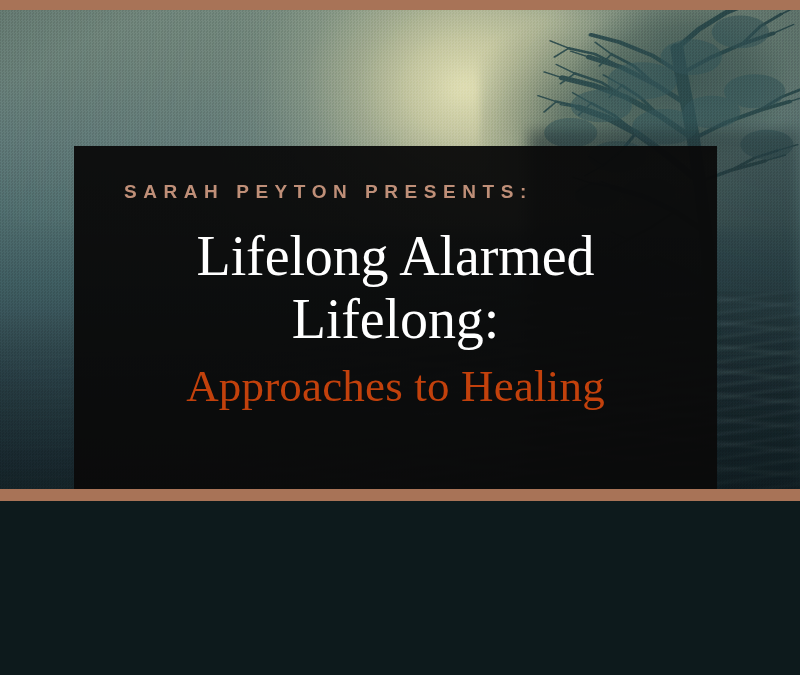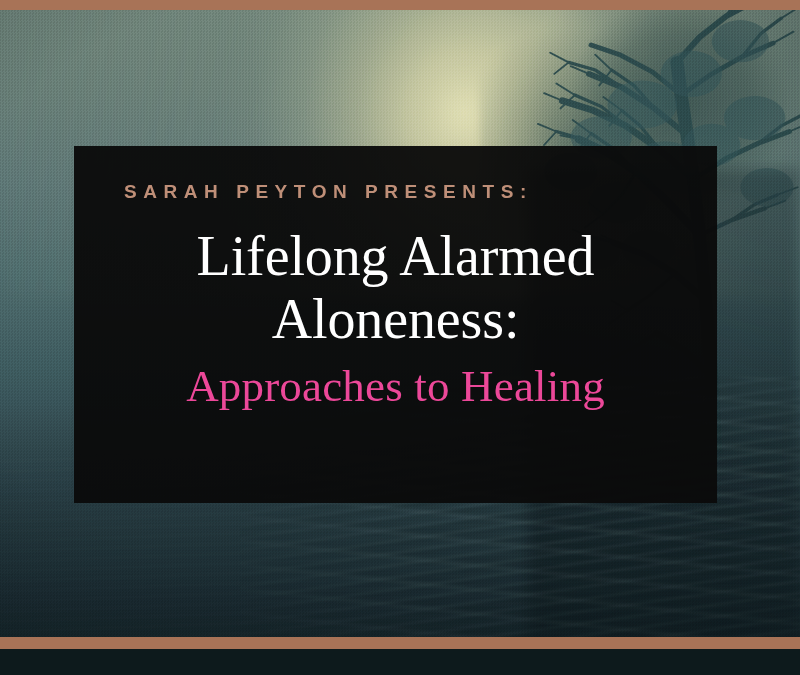--- a/index.html
+++ b/index.html
@@ -6,21 +6,21 @@
   * { margin:0; padding:0; box-sizing:border-box; }
   html, body {
     width:800px; height:675px;
     background:#0d1a1c;
     font-family:"Liberation Sans", sans-serif;
     overflow:hidden;
   }
 
   .poster {
     position:relative;
-    width:800px; height:649px;
+    width:800px; height:501px;
     overflow:hidden;
     background:#5f6f66;
   }
 
   
   .photo {
     position:absolute; inset:0;
     overflow:hidden;
   }
 
@@ -214,21 +214,21 @@
     font-size:56px;
     font-weight:400;
     line-height:1.12;
     letter-spacing:-0.002em;
   }
   .headline .hl-line { display:block; }
 
   .subhead {
     margin-top:11px;
     text-align:center;
-    color:#ec4899;
+    color:#c2410c;
     font-family:"Liberation Serif", serif;
     font-size:45px;
     font-weight:400;
     line-height:1.15;
     letter-spacing:0.004em;
   }
 </style>
 </head>
 <body>
 
@@ -339,20 +339,20 @@
 
   <div class="bar bar-top"></div>
   <div class="bar bar-bottom"></div>
 
   <div class="panel">
 
     <div class="eyebrow">SARAH PEYTON PRESENTS:</div>
 
     <div class="headline">
       <span class="hl-line">Lifelong Alarmed</span>
-      <span class="hl-line">Aloneness:</span>
+      <span class="hl-line">Lifelong:</span>
     </div>
 
     <div class="subhead">Approaches to Healing</div>
 
   </div>
 
 </div>
 
 </body></html>

